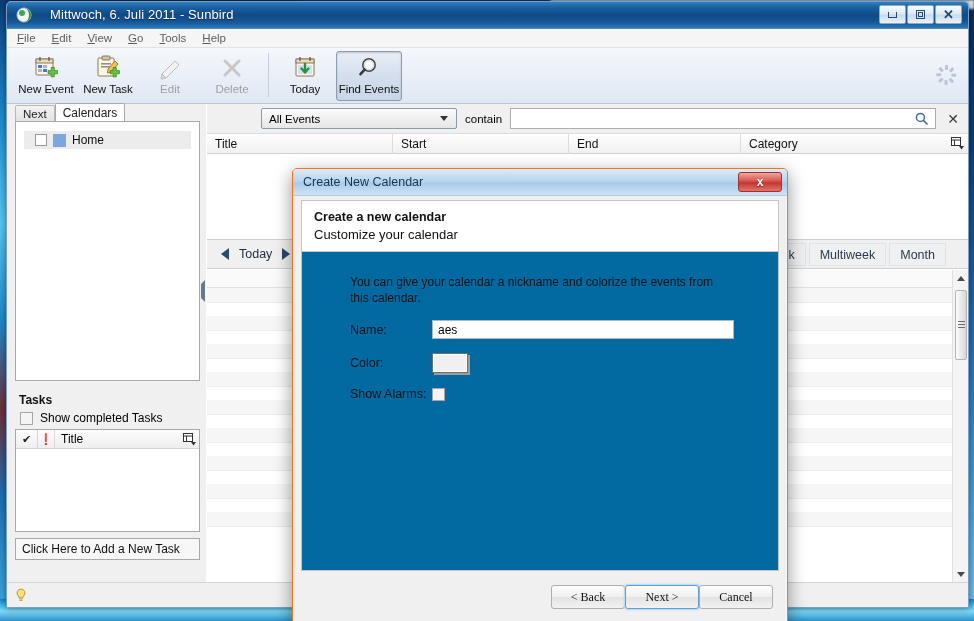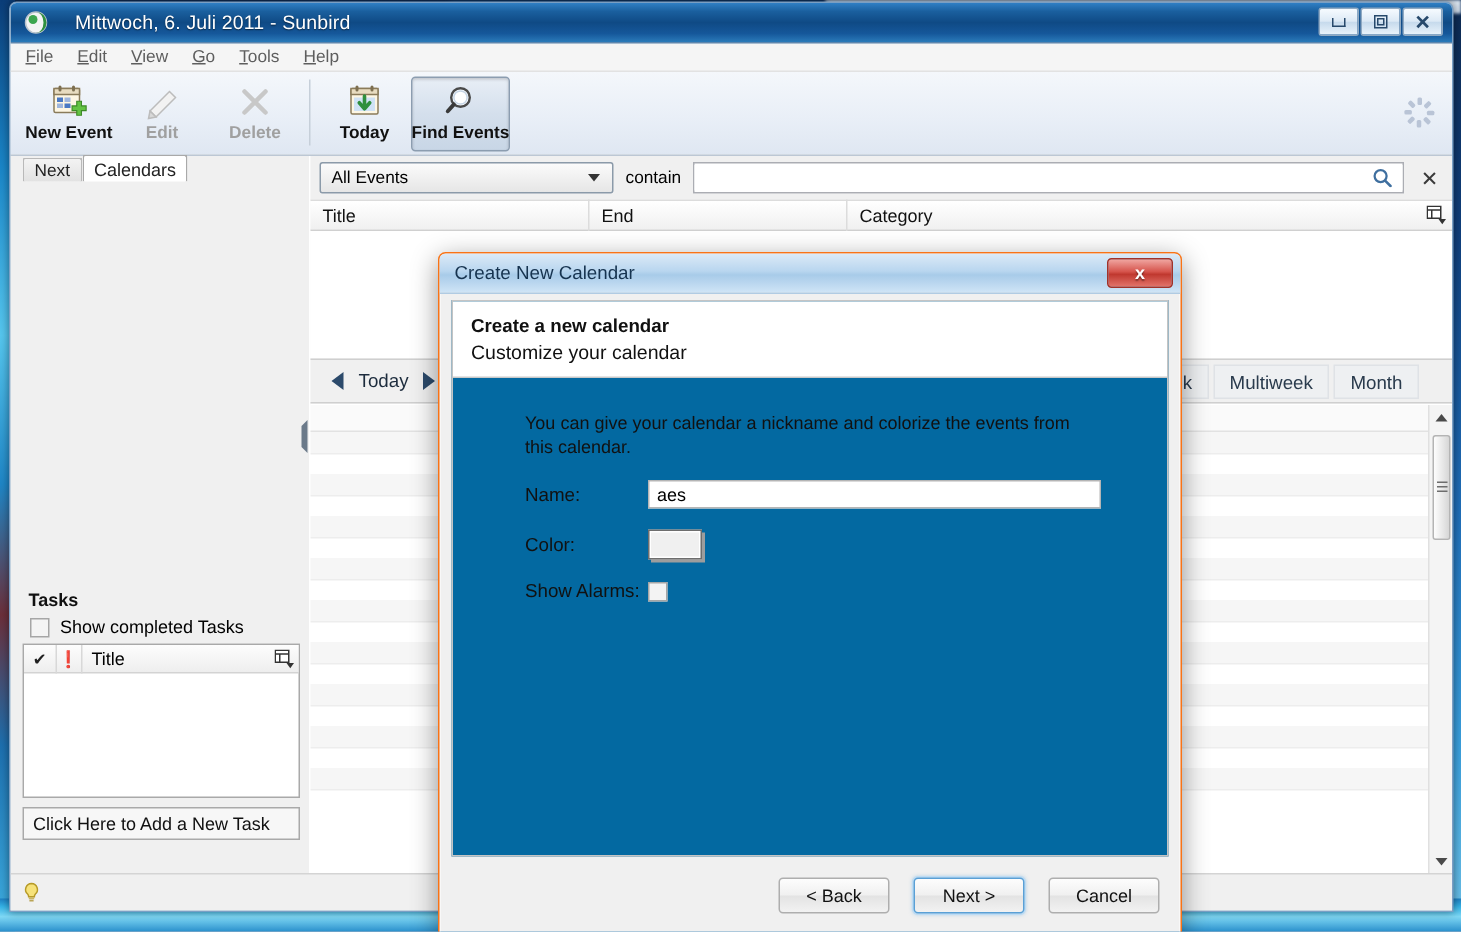--- a/index.html
+++ b/index.html
@@ -95,21 +95,21 @@
     display:flex; align-items:center; padding-left:10px; gap:16px;
   }
   #menubar .mi { font-size:11.5px; color:#5e5e5e; }
   #menubar .mi u { text-decoration:underline; }
 
   
   #toolbar {
     height:56px; position:relative;
     background:linear-gradient(180deg,#f4f7fb 0%, #e9eff7 55%, #dfe7f2 100%);
     border-bottom:1px solid #bcc7d4;
-    display:flex; align-items:flex-start; padding:3px 0 0 8px;font-weight:bold;
+    display:flex; align-items:flex-start; padding:3px 0 0 8px;
   }
   .tbtn {
     width:62px; height:50px; display:flex; flex-direction:column;
     align-items:center; justify-content:flex-start; padding-top:3px;
     border:1px solid transparent; border-radius:3px;
     font-size:11.5px; color:#111;
   }
   .tbtn.wide { width:66px; }
   .tbtn.disabled { color:#a0a0a0; }
   .tbtn.pressed {
@@ -191,21 +191,21 @@
 
   
   #rightpane { flex:1; position:relative; background:#fff; }
   #searchbar {
     height:29px; display:flex; align-items:center; gap:8px; padding:0 6px 0 6px;
     background:#f0f0f0;
   }
   #sel-events {
     width:196px; height:21px; border:1px solid #8b9aa9; border-radius:2px;
     background:linear-gradient(180deg,#fbfbfb,#e6e6e6);
-    display:flex; align-items:center; padding:0 4px 0 7px; font-size:11.5px; position:relative;
+    display:flex; align-items:center; padding:0 4px 0 7px; font-size:11.5px; position:relative;margin-left:48px;
   }
   #sel-events .caret { position:absolute; right:8px; width:0;height:0;
     border-left:4px solid transparent;border-right:4px solid transparent;border-top:5px solid #333;}
   #contain-lbl { font-size:11.5px; }
   #searchwrap { flex:1; height:21px; background:#fff; border:1px solid #abadb3; position:relative; display:flex; align-items:center;}
   #searchwrap input { border:none; outline:none; height:17px; flex:1; font-size:12px; padding-left:5px; font-family:"Liberation Sans",sans-serif;}
   .mag { position:absolute; right:7px; top:3px; width:13px; height:13px;}
   #clear-x { width:18px; text-align:center; font-size:14px; color:#3a3a3a; }
 
   #colhdr {
@@ -312,21 +312,21 @@
     width:302px; height:19px; border:1px solid #b5b5b5; background:#fff;
     font-size:12px; padding-left:5px; outline:none; font-family:"Liberation Sans",sans-serif;
   }
   #color-swatch {
     width:36px; height:20px; background:#f0f0f0;
     border:1px solid #6e6e6e;
     box-shadow: 2px 2px 0 0 #9d9d9d, inset 0 0 0 1px #fff;
   }
   #alarm-cbx { width:13px; height:13px; background:#f3f3f3; border:1px solid #a6a6a6; }
   #dlg-buttons {
-    position:absolute; right:14px; bottom:14px; display:flex; gap:16px;
+    position:absolute; right:14px; bottom:14px; display:flex; gap:0;font-family:Liberation Serif, serif;
   }
   .dbtn {
     width:74px; height:24px; display:flex; align-items:center; justify-content:center;
     font-size:12px; color:#111;
     background:linear-gradient(180deg,#fdfdfd 0%, #f0f0f0 48%, #e3e3e3 52%, #f2f2f2 100%);
     border:1px solid #aeaeae; border-radius:3px;
   }
   .dbtn.default {
     border:1px solid #5aa0d6;
     box-shadow:0 0 0 1px #bcdcf5, 0 0 3px rgba(70,150,210,.55);
@@ -390,20 +390,33 @@
           <rect x="6" y="10" width="4" height="3" fill="#4a79c4"></rect>
           <rect x="11" y="10" width="4" height="3" fill="#9fb6dd"></rect>
           <rect x="6" y="14" width="4" height="3" fill="#9fb6dd"></rect>
           <rect x="11" y="14" width="4" height="3" fill="#4a79c4"></rect>
           <path d="M18 14h4v-4h4v4h4v4h-4v4h-4v-4h-4z" transform="translate(-5,0) scale(.78) translate(9,6)" fill="#63c343" stroke="#3d8a27"></path>
         </svg>
       </span>
       <span class="tlabel">New Event</span>
     </div>
 
+    <div class="tbtn">
+      <span class="ticon">
+        <svg width="28" height="26" viewBox="0 0 28 26">
+          <rect x="4" y="3" width="16" height="18" rx="1" fill="#fdf6e3" stroke="#8a7b5a"></rect>
+          <rect x="8" y="1" width="8" height="4" rx="1" fill="#cfc4a5" stroke="#8a7b5a"></rect>
+          <rect x="7" y="8" width="10" height="1.6" fill="#8f8f8f"></rect>
+          <rect x="7" y="11" width="10" height="1.6" fill="#8f8f8f"></rect>
+          <path d="M14 14 L21 6 L24 9 L17 17 L13.5 18 z" fill="#f0c64a" stroke="#9c7b20"></path>
+          <path d="M18 14h4v-4h4v4h4v4h-4v4h-4v-4h-4z" transform="translate(-5,0) scale(.78) translate(9,6)" fill="#63c343" stroke="#3d8a27"></path>
+        </svg>
+      </span>
+      <span class="tlabel">New Task</span>
+    </div>
 
     <div class="tbtn disabled">
       <span class="ticon">
         <svg width="28" height="26" viewBox="0 0 28 26">
           <path d="M6 19 L19 6 L23 10 L10 23 z" fill="#f2f2f2" stroke="#bcbcbc"></path>
           <path d="M6 19 L10 23 L5 24 z" fill="#d8d8d8" stroke="#bcbcbc"></path>
         </svg>
       </span>
       <span class="tlabel">Edit</span>
     </div>
@@ -461,20 +474,27 @@
     <div id="leftpane">
       <div id="tabstrip">
         <div class="tabi">
           <span>Next</span>
         </div>
         <div class="tabi active">
           <span>Calendars</span>
         </div>
       </div>
 
+      <div id="callist">
+        <div class="calrow">
+          <span class="cbx"></span>
+          <span class="swatch"></span>
+          <span class="clabel">Home</span>
+        </div>
+      </div>
 
       <div id="leftsplit">
         <span class="tri-left"></span>
       </div>
 
       <div id="tasks">
         <div class="t-title">Tasks</div>
         <div class="t-check">
           <span class="cbx"></span>
           <span>Show completed Tasks</span>
@@ -523,20 +543,23 @@
           </span>
         </div>
         <div id="clear-x">
           <span>✕</span>
         </div>
       </div>
 
       <div id="colhdr">
         <div class="c c-title">
           <span>Title</span>
+        </div>
+        <div class="c c-start">
+          <span>Start</span>
         </div>
         <div class="c c-end">
           <span>End</span>
         </div>
         <div class="c c-cat">
           <span>Category</span>
         </div>
         <div class="c-grid">
           <svg width="13" height="13" viewBox="0 0 13 13">
             <rect x="0.5" y="0.5" width="9" height="8" fill="#fff" stroke="#333"></rect>

